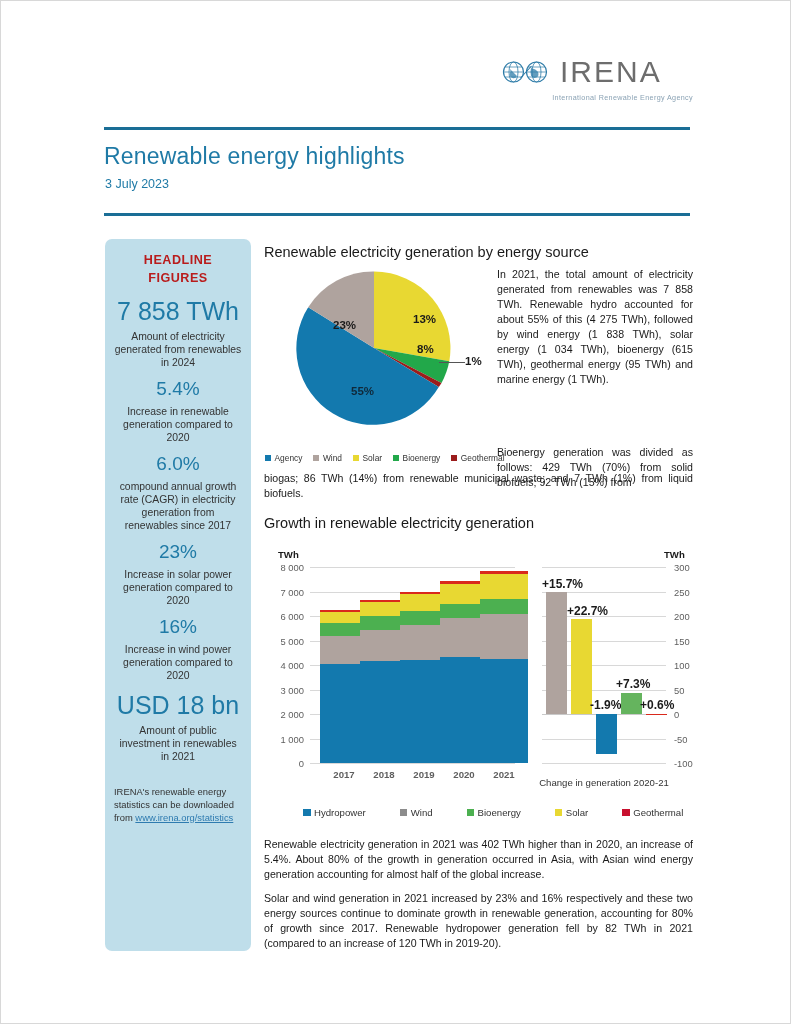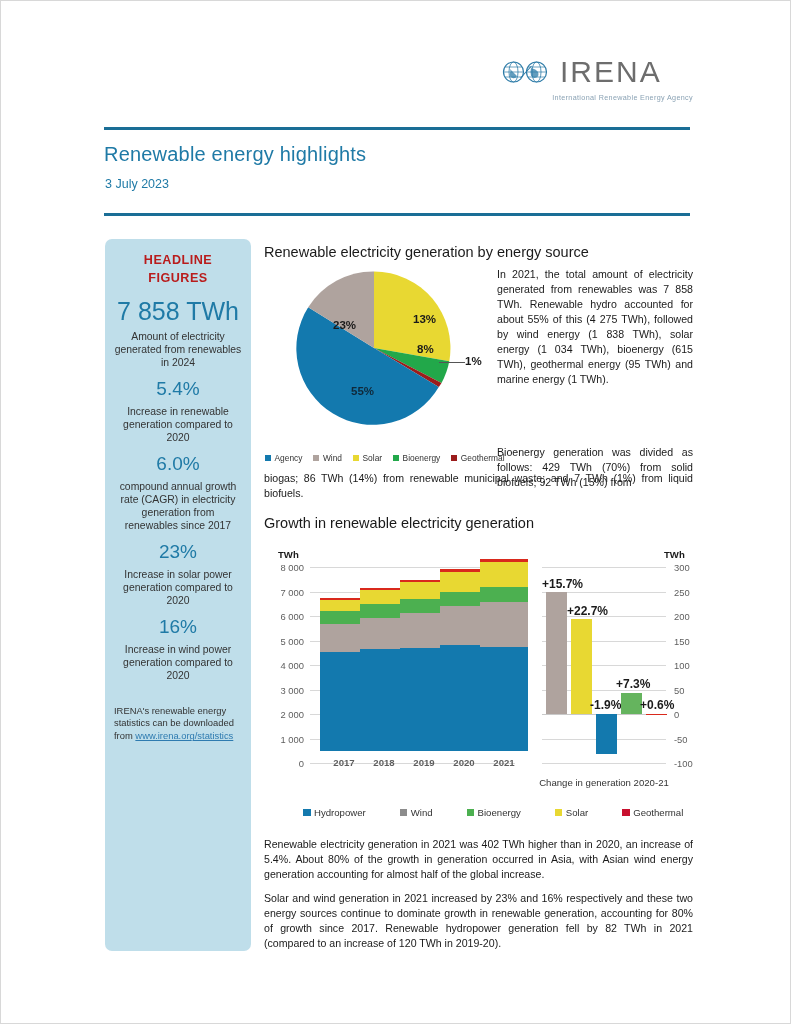--- a/index.html
+++ b/index.html
@@ -50,21 +50,21 @@
     height: 3px;
     background: #1a6e96;
   }
   #rule-top { top: 126px; }
   #rule-bottom { top: 212px; }
 
   #page-title {
     position: absolute;
     left: 103px;
     top: 142px;
-    font-size: 20px;
+    font-size: 23px;
     color: #1f7aa6;
     letter-spacing: 0.2px;
     white-space: nowrap;
   }
   #page-date {
     position: absolute;
     left: 104px;
     top: 176px;
     font-size: 12.5px;
     color: #1f7aa6;
@@ -229,21 +229,21 @@
     position: absolute;
     font-size: 9.4px;
     color: #5e5e5e;
     white-space: nowrap;
   }
   .ytick-left  { right: 100%; margin-right: 6px; transform: translateY(-50%); }
   .ytick-right { left: 100%; margin-left: 8px; transform: translateY(-50%); }
 
   .bar-col {
     position: absolute;
-    bottom: 12px;
+    bottom: 0;
     width: 48px;
     font-weight: bold;
   }
   .seg { position: absolute; left: 0; width: 100%; }
   .xlabel {
     position: absolute;
     top: 100%;
     margin-top: 6px;
     width: 100%;
     text-align: center;
@@ -319,20 +319,24 @@
       <div class="fig-caption">compound annual growth rate (CAGR) in electricity generation from renewables since 2017</div>
     </div>
     <div>
       <div class="fig-value mid">23%</div>
       <div class="fig-caption">Increase in solar power generation compared to 2020</div>
     </div>
     <div>
       <div class="fig-value mid">16%</div>
       <div class="fig-caption">Increase in wind power generation compared to 2020</div>
     </div>
+    <div>
+      <div class="fig-value big">USD 18 bn</div>
+      <div class="fig-caption">Amount of public investment in renewables in 2021</div>
+    </div>
 
     <div id="sidebar-note">
       <span>IRENA's renewable energy statistics can be downloaded from </span><a id="sidebar-link" href="#">www.irena.org/statistics</a>
     </div>
   </div>
 
   <div class="section-title" id="pie-section-title">Renewable electricity generation by energy source</div>
 
   <div id="pie-wrap">
     <svg id="pie" viewBox="0 0 200 200">

